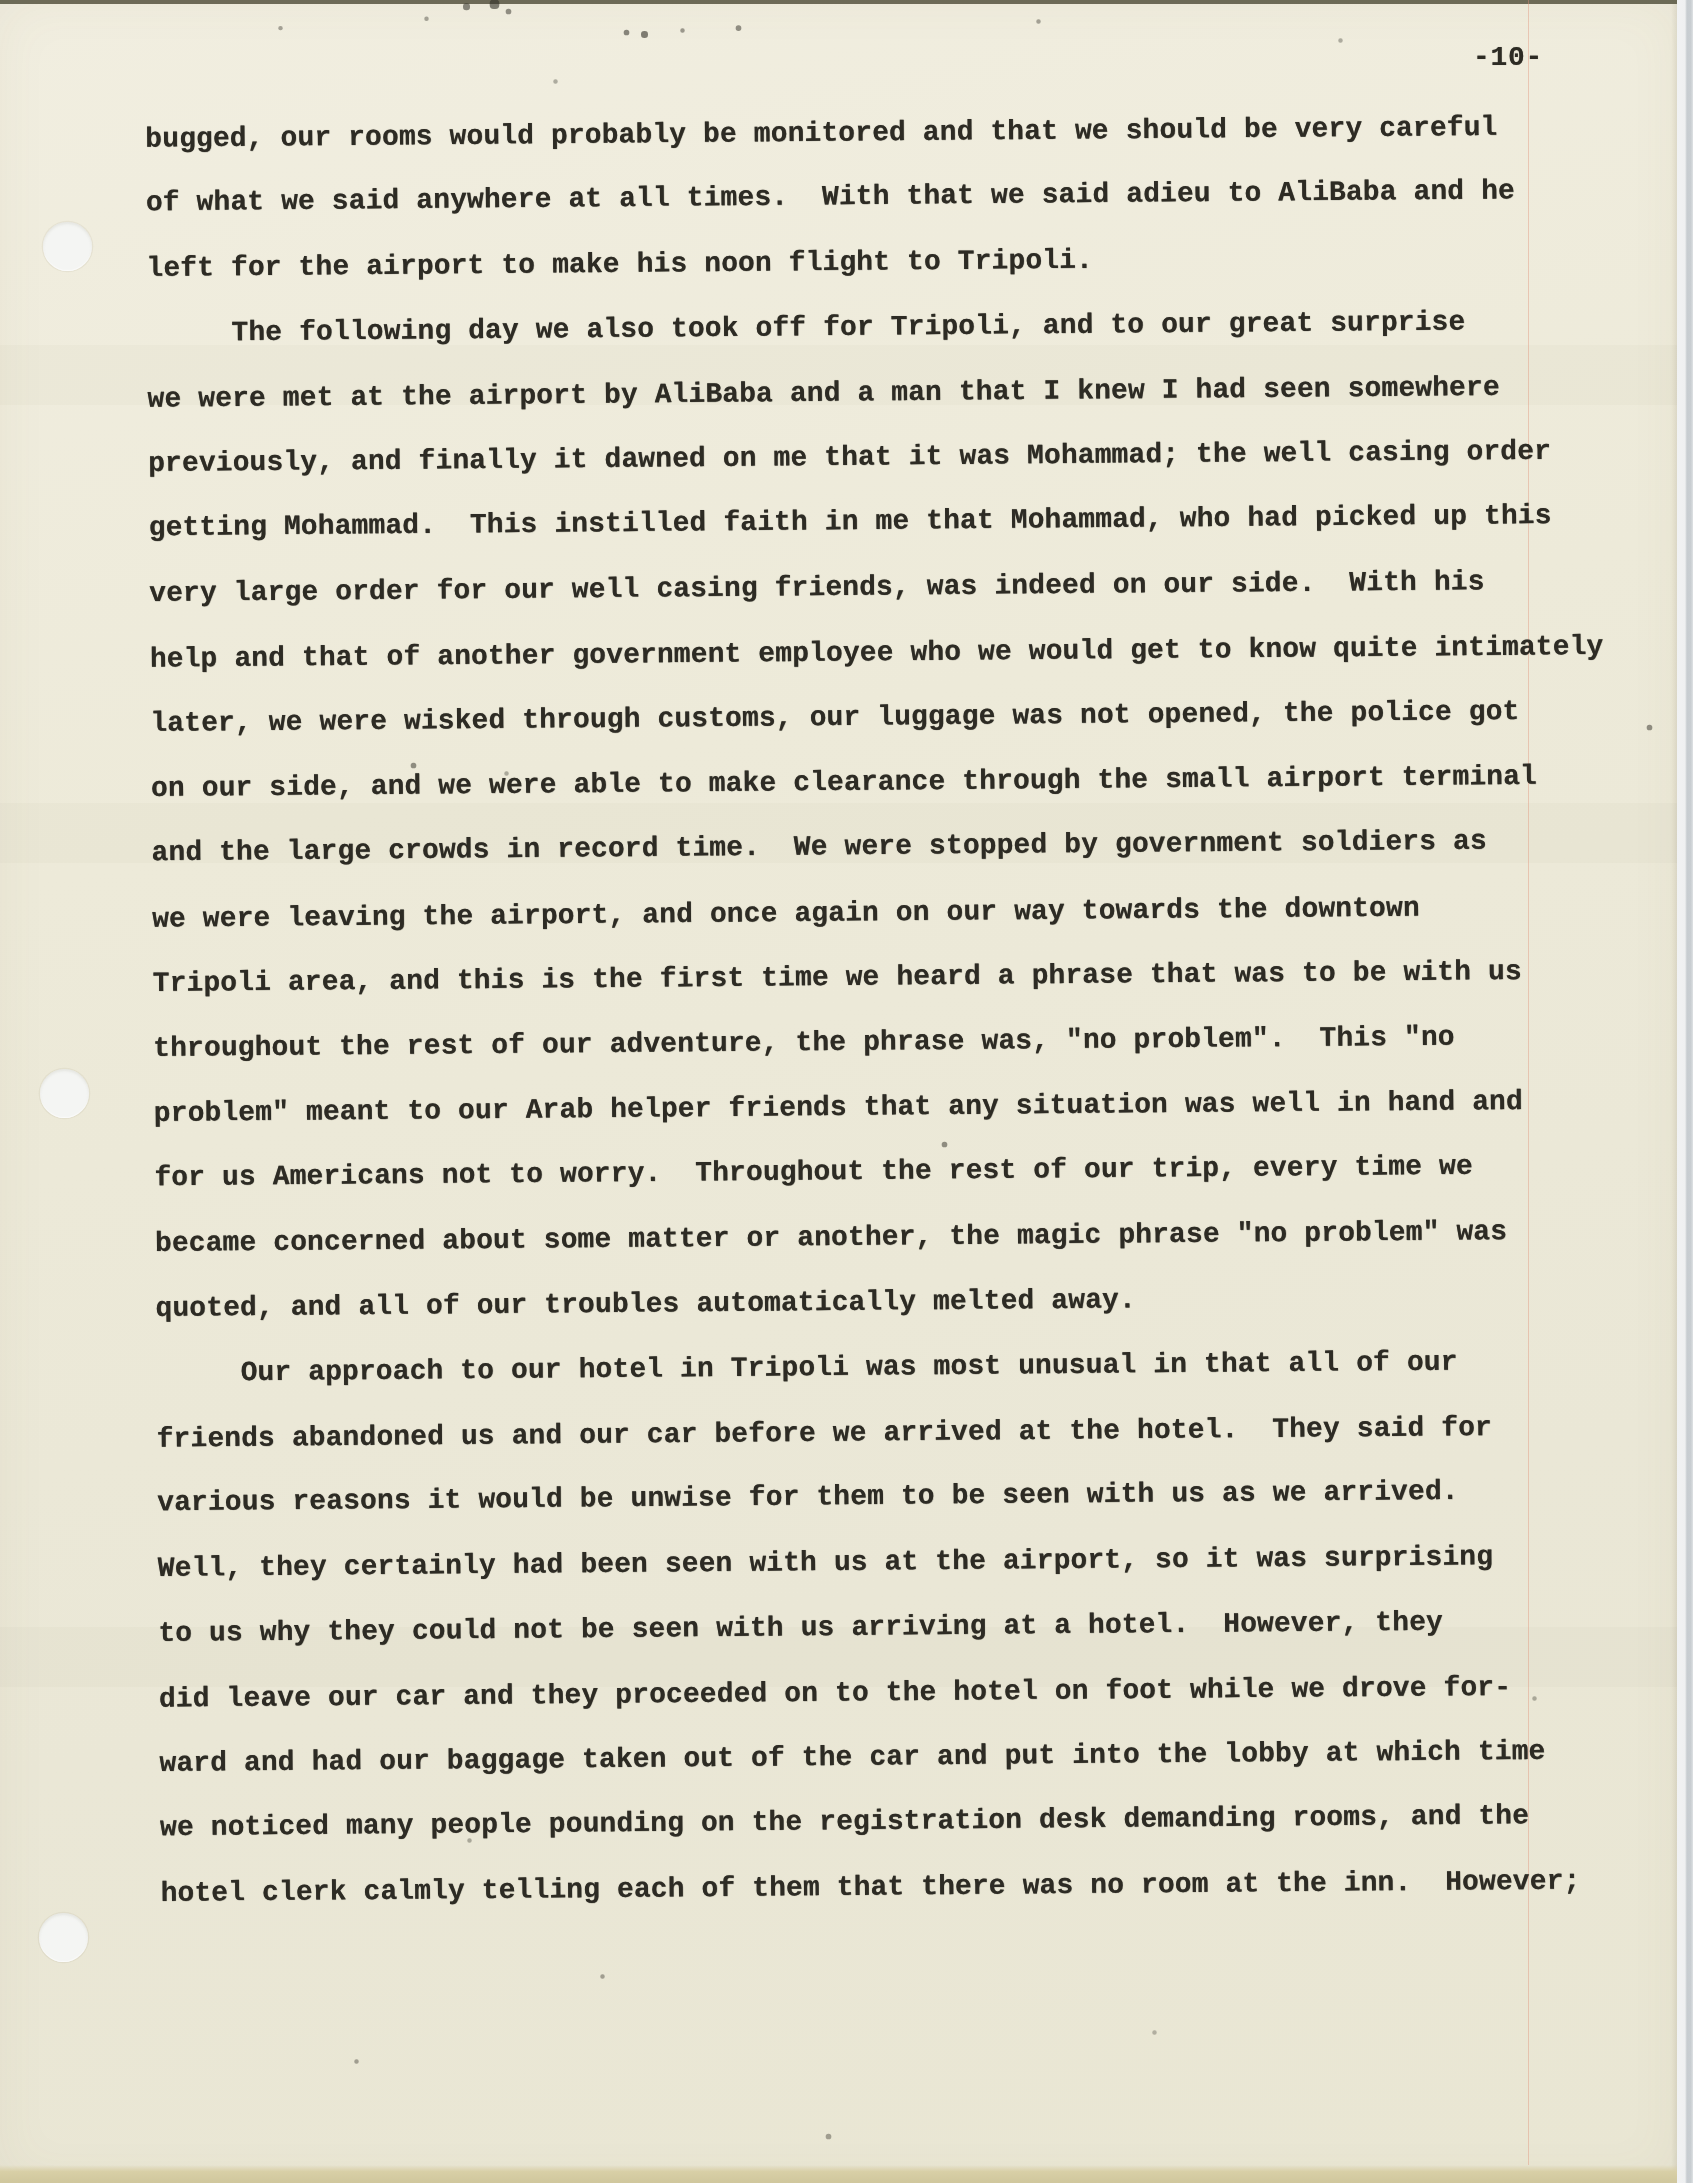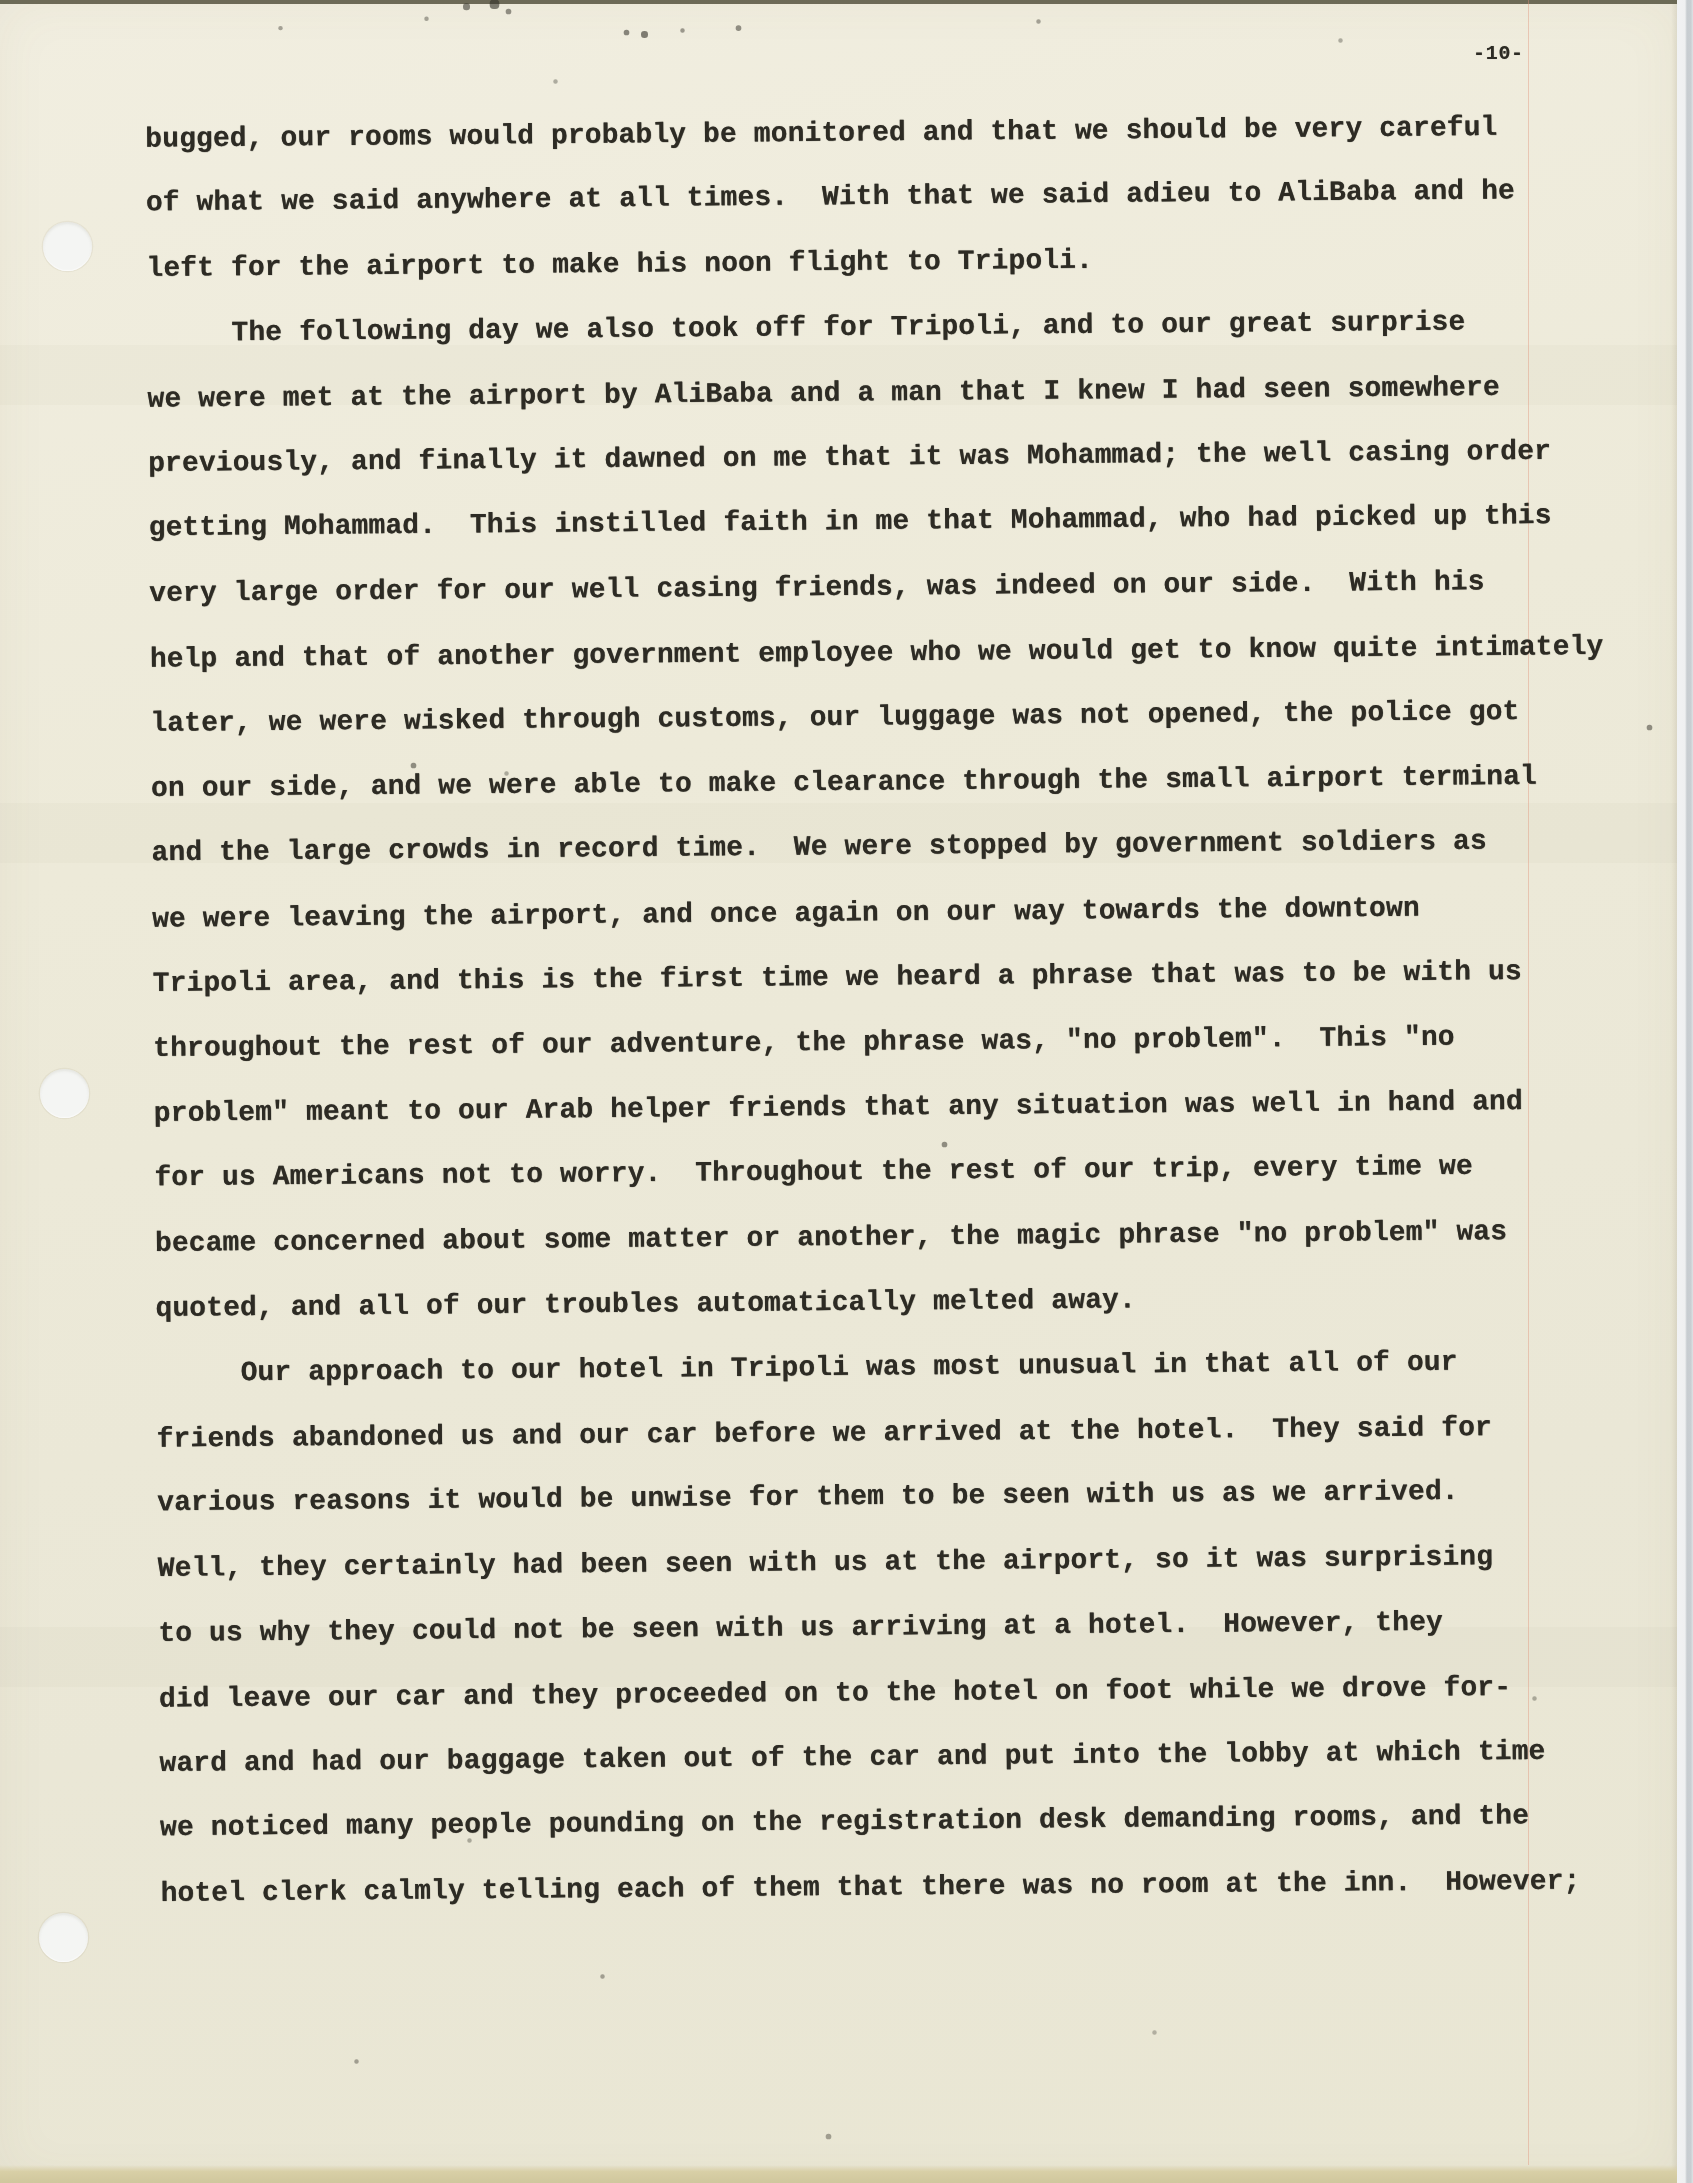--- a/index.html
+++ b/index.html
@@ -32,21 +32,21 @@
   .paper-edge-shadow{
     position:absolute;top:0;bottom:0;left:1671px;width:6.6px;
     background:linear-gradient(90deg,rgba(0,0,0,0) 0%,rgba(100,95,70,0.12) 100%);
   }
   .margin-line{
     position:absolute;left:1528px;top:0;height:2165px;width:1.3px;
     background:rgba(224,146,122,0.42);
   }
   .page-number{
     position:absolute;left:1473px;top:42px;
-    font-size:20px;font-weight:700;color:#2d2b24;
+    font-size:28px;font-weight:700;color:#2d2b24;
     letter-spacing:0.7px;
     text-shadow:0 0 0.7px rgba(45,43,36,0.6);
   }
   .text-block{
     position:absolute;left:145px;top:106px;width:1474px;
     transform:rotate(-0.5deg);
     transform-origin:0 0;
   }
   .line{
     white-space:pre;

